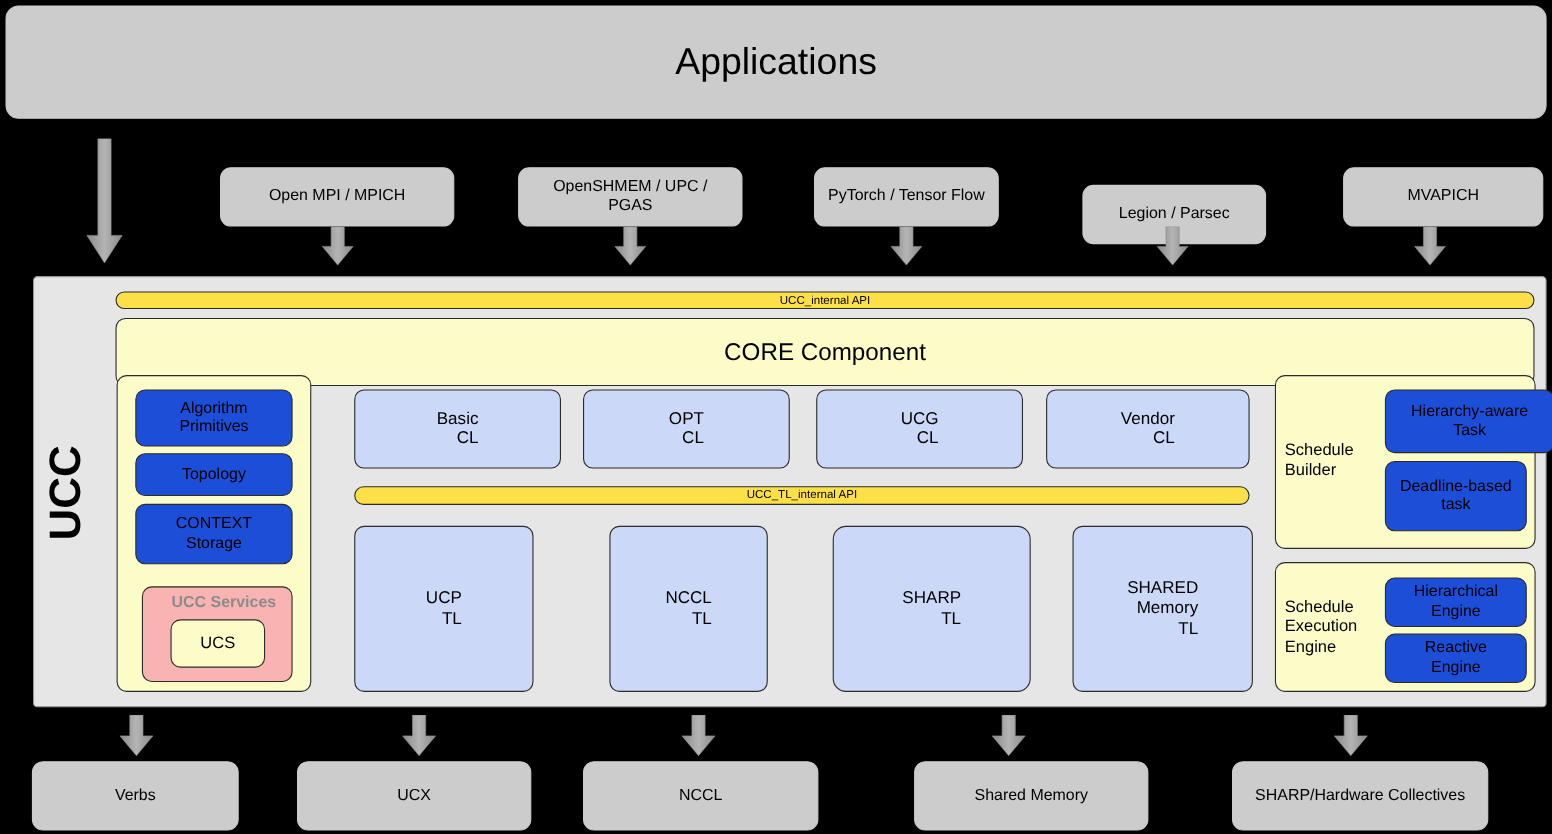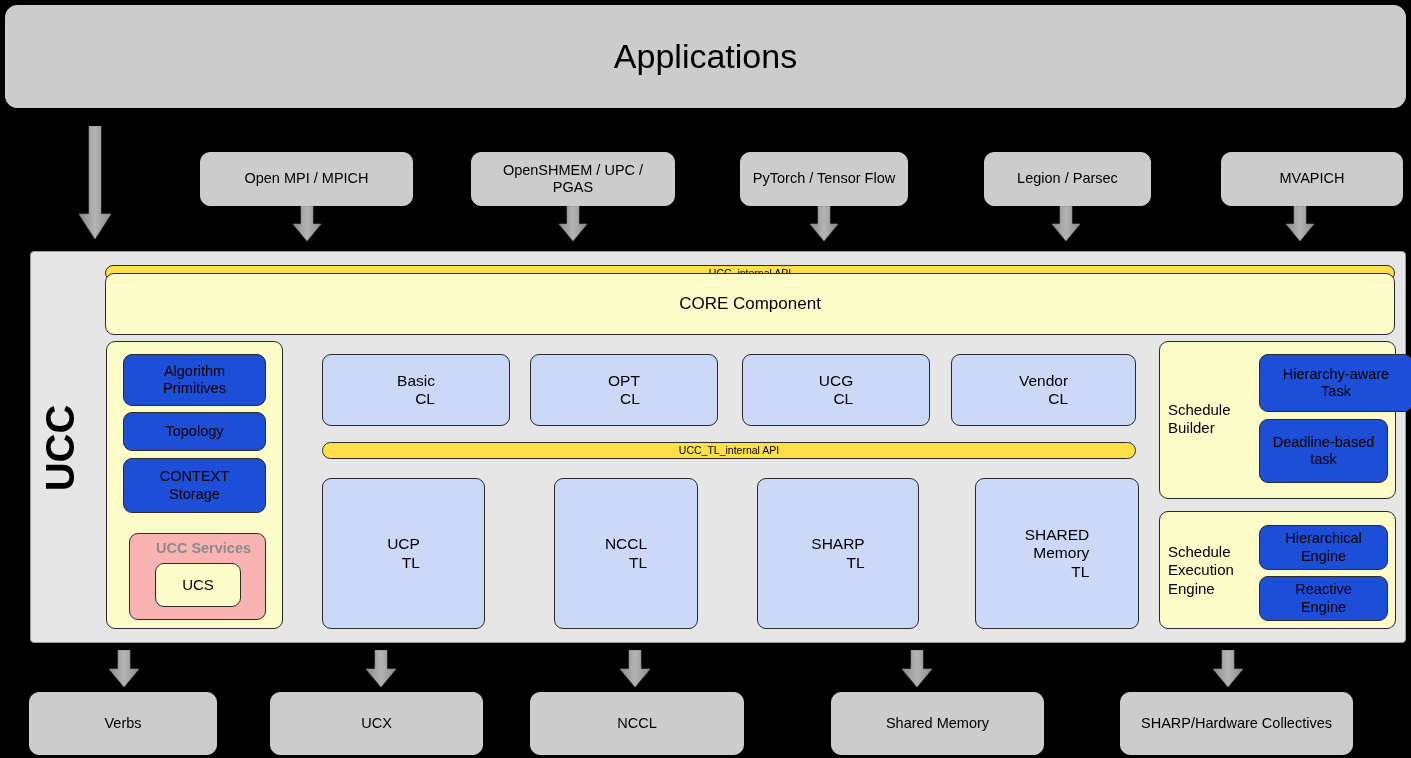--- a/index.html
+++ b/index.html
@@ -51,21 +51,21 @@
     border: 1px solid #2b2b2b;
     border-radius: 9px;
     font-size: 10.5px;
   }
   .yellow {
     background: #fcfcc8;
     border: 1px solid #2b2b2b;
     border-radius: 9px;
     font-size: 16px;
   }
-  .yellow-core { font-size: 17px; }
+  .yellow-core { font-size: 22px; margin-top: 16px; }
   .blue {
     background: #cbd8f7;
     border: 1px solid #2b2b2b;
     border-radius: 9px;
     font-size: 15.5px;
     text-align: right;
   }
   .pink {
     background: #1d4ed8;
     border: 1px solid #2b2b2b;
@@ -114,21 +114,21 @@
         </linearGradient>
       </defs>
       <polygon points="11,0 23,0 23,88 33,88 17,113 1,88 11,88" fill="url(#ga1)" stroke="#8a8a8a" stroke-width="0.6"></polygon>
     </svg>
   </div>
 
   <div class="box grey" style="left:200px; top:152px; width:213px; height:54px;">Open MPI / MPICH</div>
   <div class="box grey" style="left:471px; top:152px; width:204px; height:54px;text-align:center;">OpenSHMEM / UPC /
 PGAS</div>
   <div class="box grey" style="left:740px; top:152px; width:168px; height:54px;text-align:center;">PyTorch / Tensor Flow</div>
-  <div class="box grey" style="left:984px; top:152px; width:167px; height:54px;">Legion / Parsec</div>
+  <div class="box grey" style="left:984px; top:168px; width:167px; height:54px;">Legion / Parsec</div>
   <div class="box grey" style="left:1221px; top:152px; width:182px; height:54px;">MVAPICH</div>
 
   <div class="arrow" style="left:292px; top:206px;">
     <svg width="30" height="36" viewBox="0 0 30 36">
       <defs>
           <linearGradient id="ga2" x1="0" y1="0" x2="1" y2="0">
         <stop offset="0" stop-color="#8a8a8a"></stop>
             <stop offset="0.5" stop-color="#b4b4b4"></stop>
             <stop offset="1" stop-color="#8a8a8a"></stop>
       </linearGradient>
@@ -190,21 +190,21 @@
 CL</div>
   <div class="box blue" style="left:951px; top:354px; width:185px; height:72px;">Vendor
 CL</div>
 
   <div class="box green" style="left:322px; top:442px; width:814px; height:17px;">UCC_TL_internal API</div>
 
   <div class="box blue" style="left:322px; top:478px; width:163px; height:151px;">UCP
 TL</div>
   <div class="box blue" style="left:554px; top:478px; width:144px; height:151px;">NCCL
 TL</div>
-  <div class="box blue" style="left:757px; top:478px; width:162px; height:151px;">SHARP
+  <div class="box blue" style="left:757px; top:478px; width:180px; height:151px;border-radius:12px;">SHARP
 TL</div>
   <div class="box blue" style="left:975px; top:478px; width:164px; height:151px;">SHARED
 Memory
 TL</div>
 
   <div class="yellow" style="position:absolute; left:1159px; top:341px; width:237px; height:158px;">
     <div class="panel-side-label" style="left:8px; top:59px; width:95px;">Schedule
 Builder</div>
     <div class="box pink" style="left:99px; top:12px; width:154px; height:58px;">Hierarchy-aware
 Task</div>

